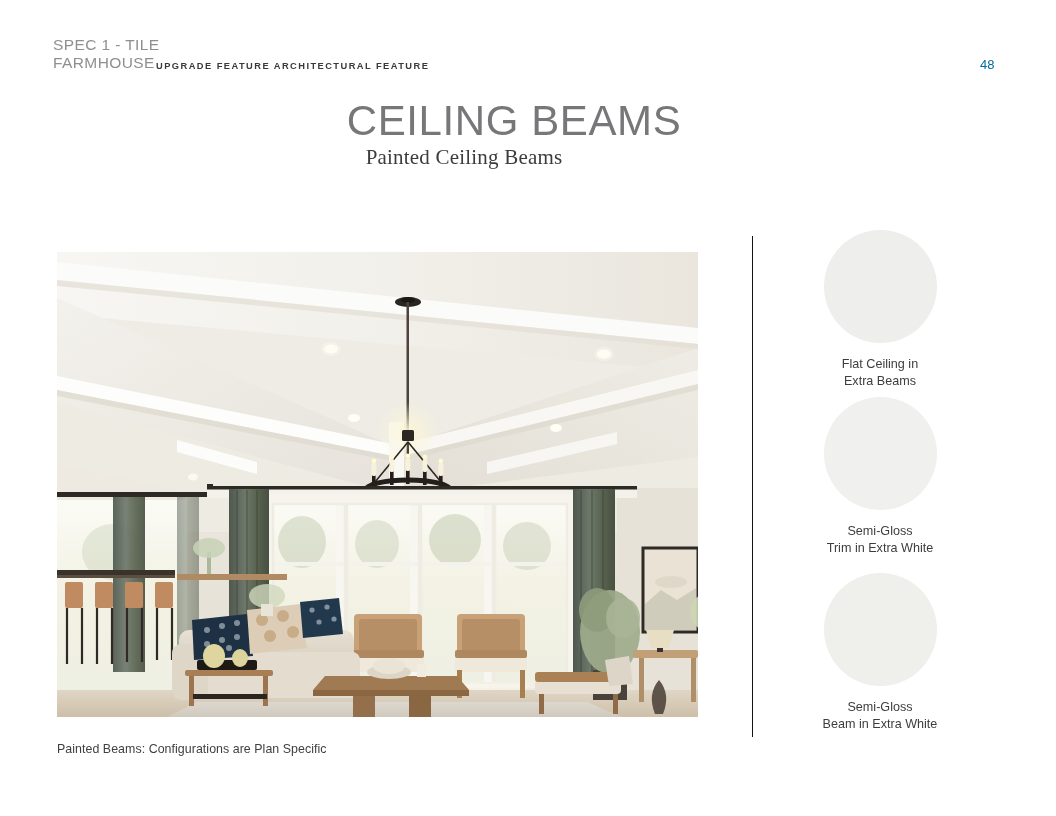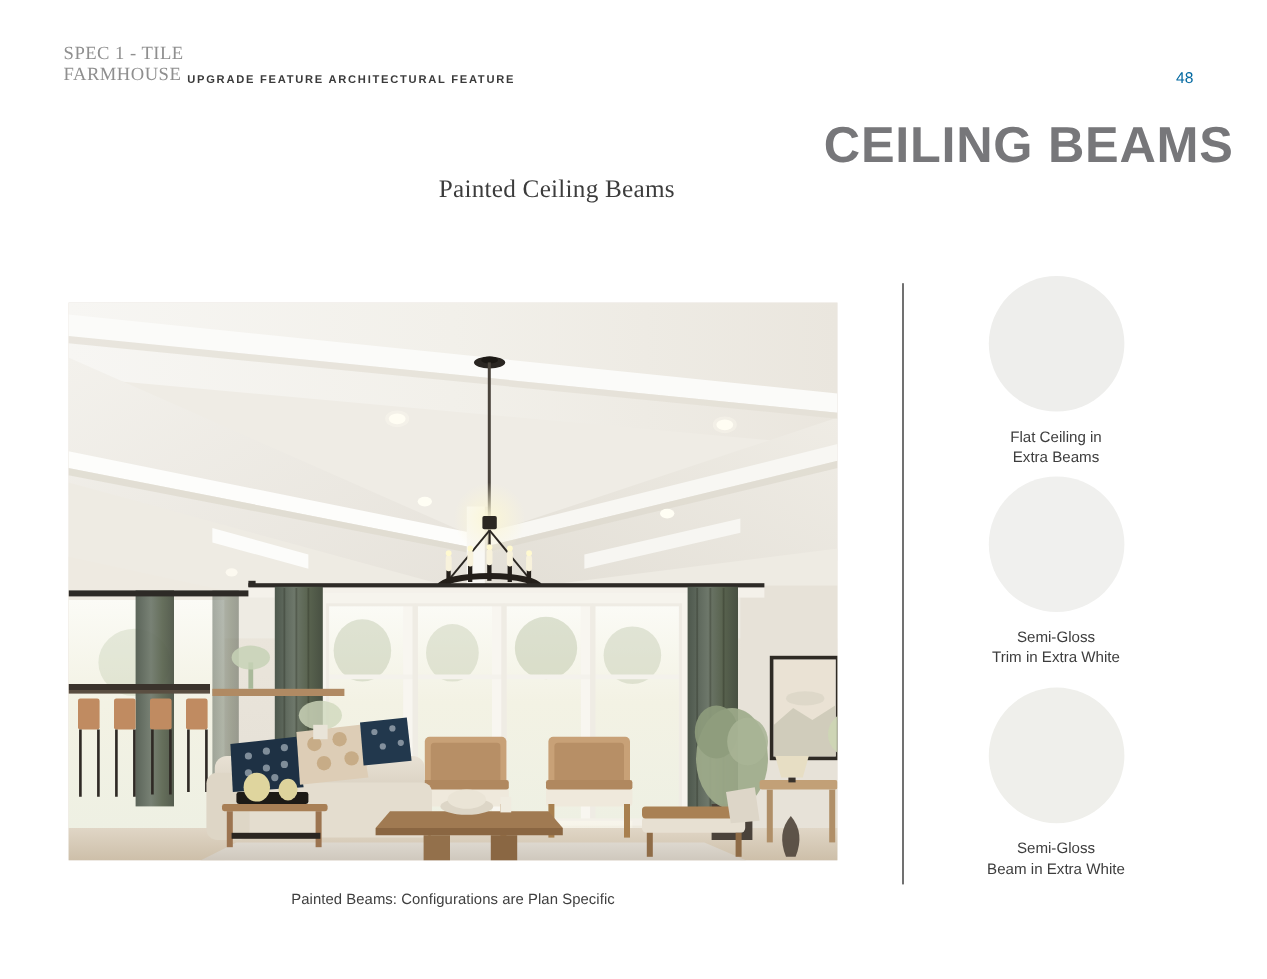--- a/index.html
+++ b/index.html
@@ -20,21 +20,21 @@
   #header-block {
     position: absolute;
     left: 0; top: 0;
     width: 1056px; height: 92px;
   }
   #spec-label {
     position: absolute;
     left: 53px;
     top: 36px;
     width: 230px;
-    font-family: Liberation Serif, serif;
+    font-family: Liberation Sans, sans-serif;
     font-size: 15.5px;
     line-height: 17.5px;
     letter-spacing: 0.4px;
     color: #8f8f8f;
     white-space: pre-line;
   }
   #upgrade-label {
     position: absolute;
     left: 156px;
     top: 61px;
@@ -52,24 +52,24 @@
     font-family: "Liberation Sans", sans-serif;
     font-size: 13px;
     color: #0369a1;
   }
 
   
   #page-title {
     position: absolute;
     left: 0; top: 97px;
     width: 1028px;
-    text-align: right;
+    text-align: center;
     font-family: "Liberation Sans", sans-serif;
     font-size: 42px;
-    font-weight: bold;
+    font-weight: normal;
     letter-spacing: 0.6px;
     color: #77777a;
   }
   #page-subtitle {
     position: absolute;
     left: 0; top: 145px;
     width: 928px;
     text-align: center;
     font-family: "Liberation Serif", serif;
     font-size: 21px;
@@ -85,21 +85,20 @@
     width: 641px;
     height: 465px;
     overflow: hidden;
     background: #efece6;
   }
   #photo-caption {
     position: absolute;
     left: 57px;
     top: 742px;
     width: 641px;
-    text-align: center;
     font-family: "Liberation Sans", sans-serif;
     font-size: 12.4px;
     letter-spacing: 0.05px;
     color: #3f3f3f;
   }
 
   
   #divider {
     position: absolute;
     left: 752px;

